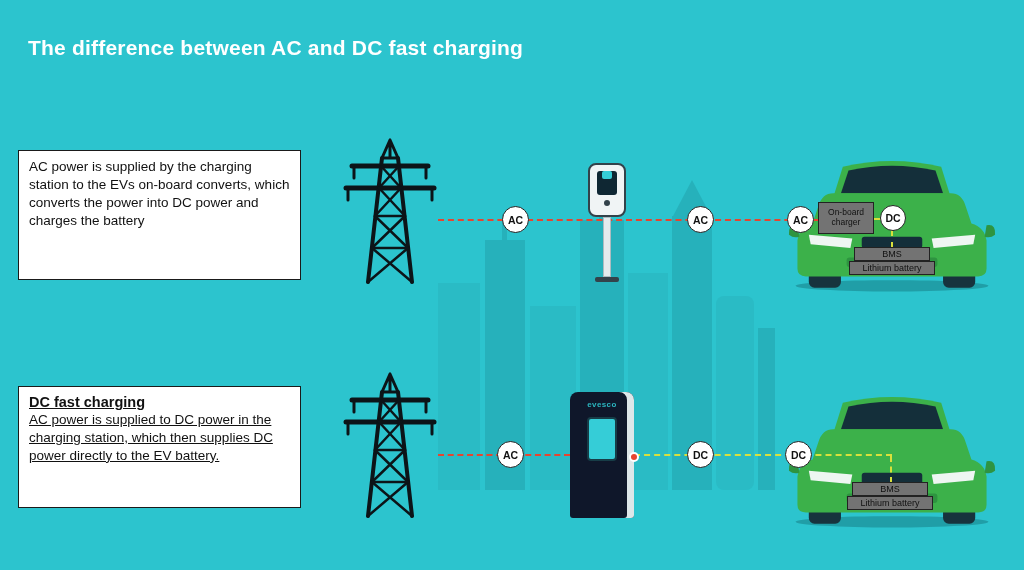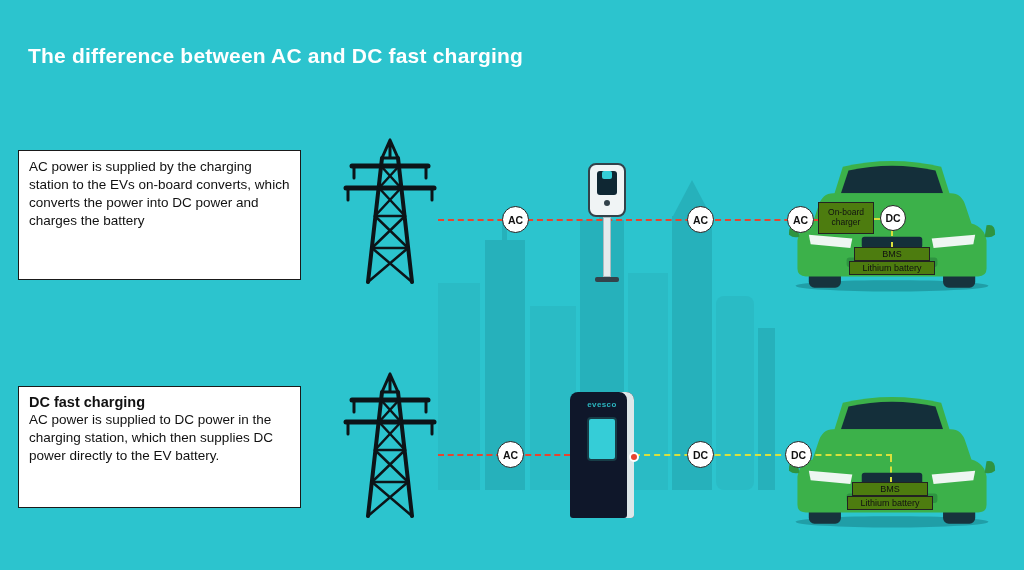--- a/index.html
+++ b/index.html
@@ -1,36 +1,36 @@
 <!DOCTYPE html>
 <html><head>
 <meta charset="utf-8">
 <style>
   * { margin:0; padding:0; box-sizing:border-box; }
   html,body { background:#0e7e86; }
   body { font-family:"Liberation Sans", sans-serif; }
   .canvas { position:relative; width:1024px; height:570px; background:#2cc4ce; overflow:hidden; margin:0 auto; }
 
   
-  .title { position:absolute; left:28px; top:44px; font-size:21px; font-weight:bold; color:#ffffff; letter-spacing:.2px; z-index:7; }
+  .title { position:absolute; left:28px; top:36px; font-size:21px; font-weight:bold; color:#ffffff; letter-spacing:.2px; z-index:7; }
   .logo { position:absolute; right:32px; top:14px; text-align:right; color:#fff; z-index:7; }
   .logo-row { display:flex; align-items:center; justify-content:flex-end; }
   .logo-word { font-size:44px; font-weight:bold; letter-spacing:3px; line-height:1; }
   .logo-o { margin-left:2px; margin-top:3px; }
   .logo-tagline { margin-top:3px; font-size:7.6px; letter-spacing:1.6px; font-weight:bold; color:#ffffff; }
 
   
   .skyline { position:absolute; left:430px; top:178px; z-index:0; }
 
   
   .info-box { position:absolute; width:283px; background:#ffffff; border:1px solid #1a1a1a; padding:7px 10px 9px 10px; color:#111; z-index:6; }
   .info-box .box-title { font-weight:bold; font-size:14.5px; margin-bottom:1px; }
   .info-box .box-text { font-size:13.5px; line-height:1.33; }
   .box-ac { left:18px; top:150px; min-height:130px; }
-  .box-dc { left:18px; top:386px; min-height:122px; }
+  .box-dc { left:18px; top:386px; min-height:122px;text-decoration:underline; }
 
   
   .tower { position:absolute; z-index:1; }
   .tower-ac { left:338px; top:136px; }
   .tower-dc { left:338px; top:370px; }
 
   
   .dash { position:absolute; z-index:3; }
   .dash-red { border-top:2px dashed #e8452f; height:0; }
   .dash-yellow { border-top:2px dashed #d9e03c; height:0; }
@@ -52,21 +52,21 @@
   .n-r2-1 { left:497px; top:441px; }
   .n-r2-2 { left:687px; top:441px; }
   .n-r2-3 { left:785px; top:441px; }
 
   
   .car { position:absolute; z-index:2; }
   .car-ac { left:788px; top:150px; }
   .car-dc { left:788px; top:386px; }
 
   
-  .mini-label { position:absolute; background:#4d7c0f; border:1px solid #222; color:#111;
+  .mini-label { position:absolute; background:#737373; border:1px solid #222; color:#111;
                 display:flex; align-items:center; justify-content:center; text-align:center; z-index:6; }
   .lbl-onboard { left:818px; top:202px; width:56px; height:32px; font-size:8.5px; line-height:1.15; padding:1px; }
   .lbl-bms-1 { left:854px; top:247px; width:76px; height:14px; font-size:9px; }
   .lbl-batt-1 { left:849px; top:261px; width:86px; height:14px; font-size:9px; }
   .lbl-bms-2 { left:852px; top:482px; width:76px; height:14px; font-size:9px; }
   .lbl-batt-2 { left:847px; top:496px; width:86px; height:14px; font-size:9px; }
 
   
   .ac-station { position:absolute; left:588px; top:163px; width:38px; z-index:4; }
   .ac-head { width:38px; height:54px; background:#f0f4f5; border:2px solid #33424a; border-radius:8px; }

